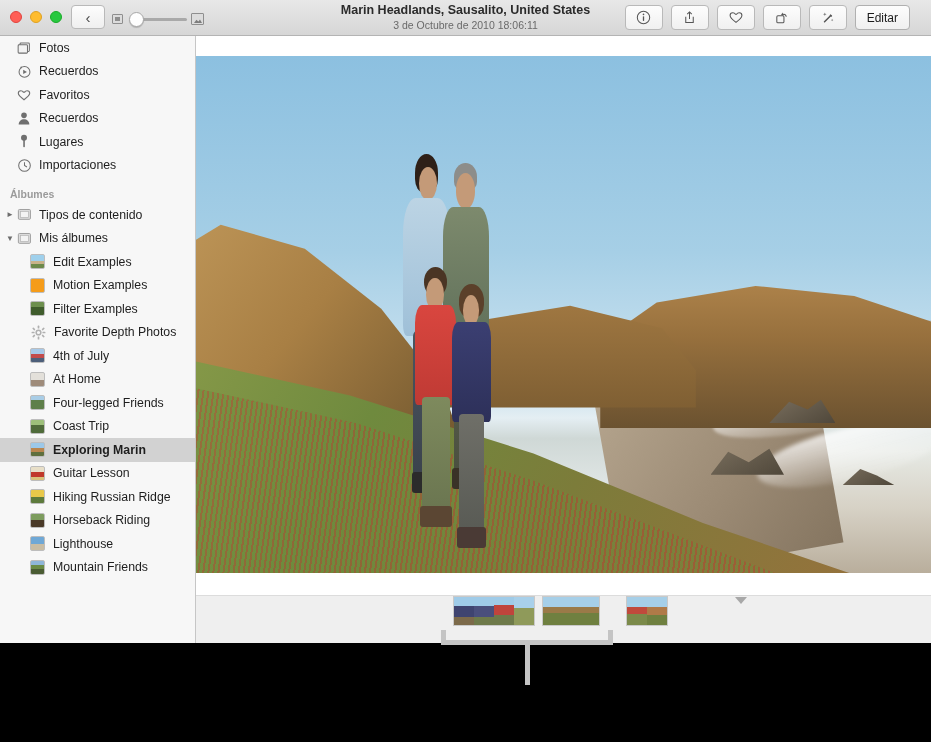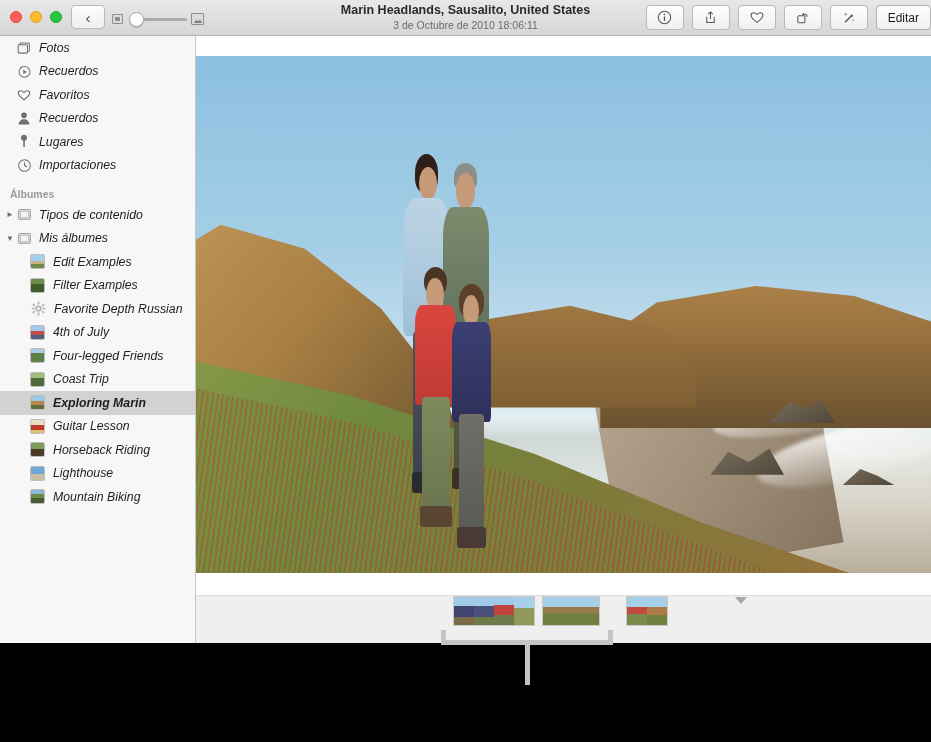--- a/index.html
+++ b/index.html
@@ -48,21 +48,21 @@
   .zs-track { position:absolute; left:20px; top:7px; width:55px; height:3px;
               background:#a9a9a9; border-radius:2px; }
   .zs-knob { position:absolute; left:17px; top:1px; width:15px; height:15px;
              border-radius:50%; background:#fefefe; border:1px solid #a8a8a8;
              box-shadow:0 1px 1px rgba(0,0,0,.18); }
 
   .titleblock { position:absolute; left:0; top:3px; width:931px; text-align:center; }
   .title { font-size:12.5px; color:#2b2b2b; font-weight:bold; letter-spacing:0px; }
   .subtitle { font-size:10.5px; color:#6a6a6a; margin-top:2px; }
 
-  .tb-right { position:absolute; right:0; top:5px; display:flex; gap:8px; }
+  .tb-right { position:absolute; right:21px; top:5px; display:flex; gap:8px; }
   .icon-btn {
     width:38px; height:25px; background:linear-gradient(to bottom,#fdfdfd,#f0f0f0);
     border:1px solid #b9b9b9; border-radius:4px;
     display:flex; align-items:center; justify-content:center;
   }
   .edit-btn {
     height:25px; padding:0 11px; background:linear-gradient(to bottom,#fdfdfd,#f0f0f0);
     border:1px solid #b0b0b0; border-radius:4px;
     display:flex; align-items:center; justify-content:center;
     font-size:12px; color:#1b1b1b;
@@ -72,21 +72,21 @@
   .sidebar {
     position:absolute; left:0; top:36px; width:196px; height:607px;
     background:#f7f7f7; border-right:1px solid #c6c6c6;
     overflow:hidden; font-size:12px;
   }
   .sb-head {
     padding:6px 0 3px 10px; font-size:10.5px; color:#9a9a9a; font-weight:bold;
   }
   .sb-row {
     height:23.5px; display:flex; align-items:center; padding-left:16px; color:#1e1e1e;
-    font-size:12.3px; white-space:nowrap;font-style:italic;
+    font-size:12.3px; white-space:nowrap;
   }
   .sb-row.selected { background:#d2d2d2; font-weight:bold; }
   .sb-row.group { padding-left:4px; }
   .sb-row .disc {
     width:12px; text-align:center; font-size:8px; color:#6d6d6d; flex:0 0 12px;
   }
   .sb-ico {
     width:16px; height:16px; margin-right:7px; flex:0 0 16px;
     display:flex; align-items:center; justify-content:center;
     color:#757575;
@@ -402,72 +402,84 @@
           </svg>
         </span>
         <span>Mis álbumes</span>
       </div>
 
       <div class="sb-row album">
         <span class="thumb-ico t-edit"></span>
         <span>Edit Examples</span>
       </div>
       <div class="sb-row album">
+        <span class="thumb-ico t-motion"></span>
+        <span>Motion Examples</span>
+      </div>
+      <div class="sb-row album">
         <span class="thumb-ico t-filter"></span>
         <span>Filter Examples</span>
       </div>
       <div class="sb-row album">
         <span class="sb-ico" style="margin-left:0;margin-right:8px">
           <svg width="15" height="15" viewBox="0 0 16 16">
             <circle cx="8" cy="8" r="2.5" fill="none" stroke="#b0b0b0" stroke-width="1.6"></circle>
             <g fill="#b0b0b0">
               <rect x="7.1" y="0.6" width="1.8" height="3.2" rx=".6"></rect>
               <rect x="7.1" y="12.2" width="1.8" height="3.2" rx=".6"></rect>
               <rect x="0.6" y="7.1" width="3.2" height="1.8" rx=".6"></rect>
               <rect x="12.2" y="7.1" width="3.2" height="1.8" rx=".6"></rect>
               <rect x="2.1" y="2.6" width="1.8" height="3.2" rx=".6" transform="rotate(-45 3 4.2)"></rect>
               <rect x="12.1" y="10.2" width="1.8" height="3.2" rx=".6" transform="rotate(-45 13 11.8)"></rect>
               <rect x="12.1" y="2.6" width="1.8" height="3.2" rx=".6" transform="rotate(45 13 4.2)"></rect>
               <rect x="2.1" y="10.2" width="1.8" height="3.2" rx=".6" transform="rotate(45 3 11.8)"></rect>
             </g>
           </svg>
         </span>
-        <span>Favorite Depth Russian</span>
+        <span>Favorite Depth Photos</span>
       </div>
       <div class="sb-row album">
         <span class="thumb-ico t-july"></span>
         <span>4th of July</span>
+      </div>
+      <div class="sb-row album">
+        <span class="thumb-ico t-home"></span>
+        <span>At Home</span>
       </div>
       <div class="sb-row album">
         <span class="thumb-ico t-four"></span>
         <span>Four-legged Friends</span>
       </div>
       <div class="sb-row album">
         <span class="thumb-ico t-coast"></span>
         <span>Coast Trip</span>
       </div>
       <div class="sb-row album selected">
         <span class="thumb-ico t-marin"></span>
         <span>Exploring Marin</span>
       </div>
       <div class="sb-row album">
         <span class="thumb-ico t-guitar"></span>
         <span>Guitar Lesson</span>
       </div>
       <div class="sb-row album">
+        <span class="thumb-ico t-hiking"></span>
+        <span>Hiking Russian Ridge</span>
+      </div>
+      <div class="sb-row album">
         <span class="thumb-ico t-horse"></span>
         <span>Horseback Riding</span>
       </div>
       <div class="sb-row album">
         <span class="thumb-ico t-light"></span>
         <span>Lighthouse</span>
       </div>
       <div class="sb-row album">
         <span class="thumb-ico t-mtn"></span>
-        <span>Mountain Biking</span>
+        <span>Mountain Friends</span>
       </div>
     </div>
 
     <div class="viewer">
       <div class="photo">
         <div class="sky"></div>
         <div class="ocean"></div>
         <div class="beach"></div>
         <div class="surf1"></div>
         <div class="surf2"></div>

